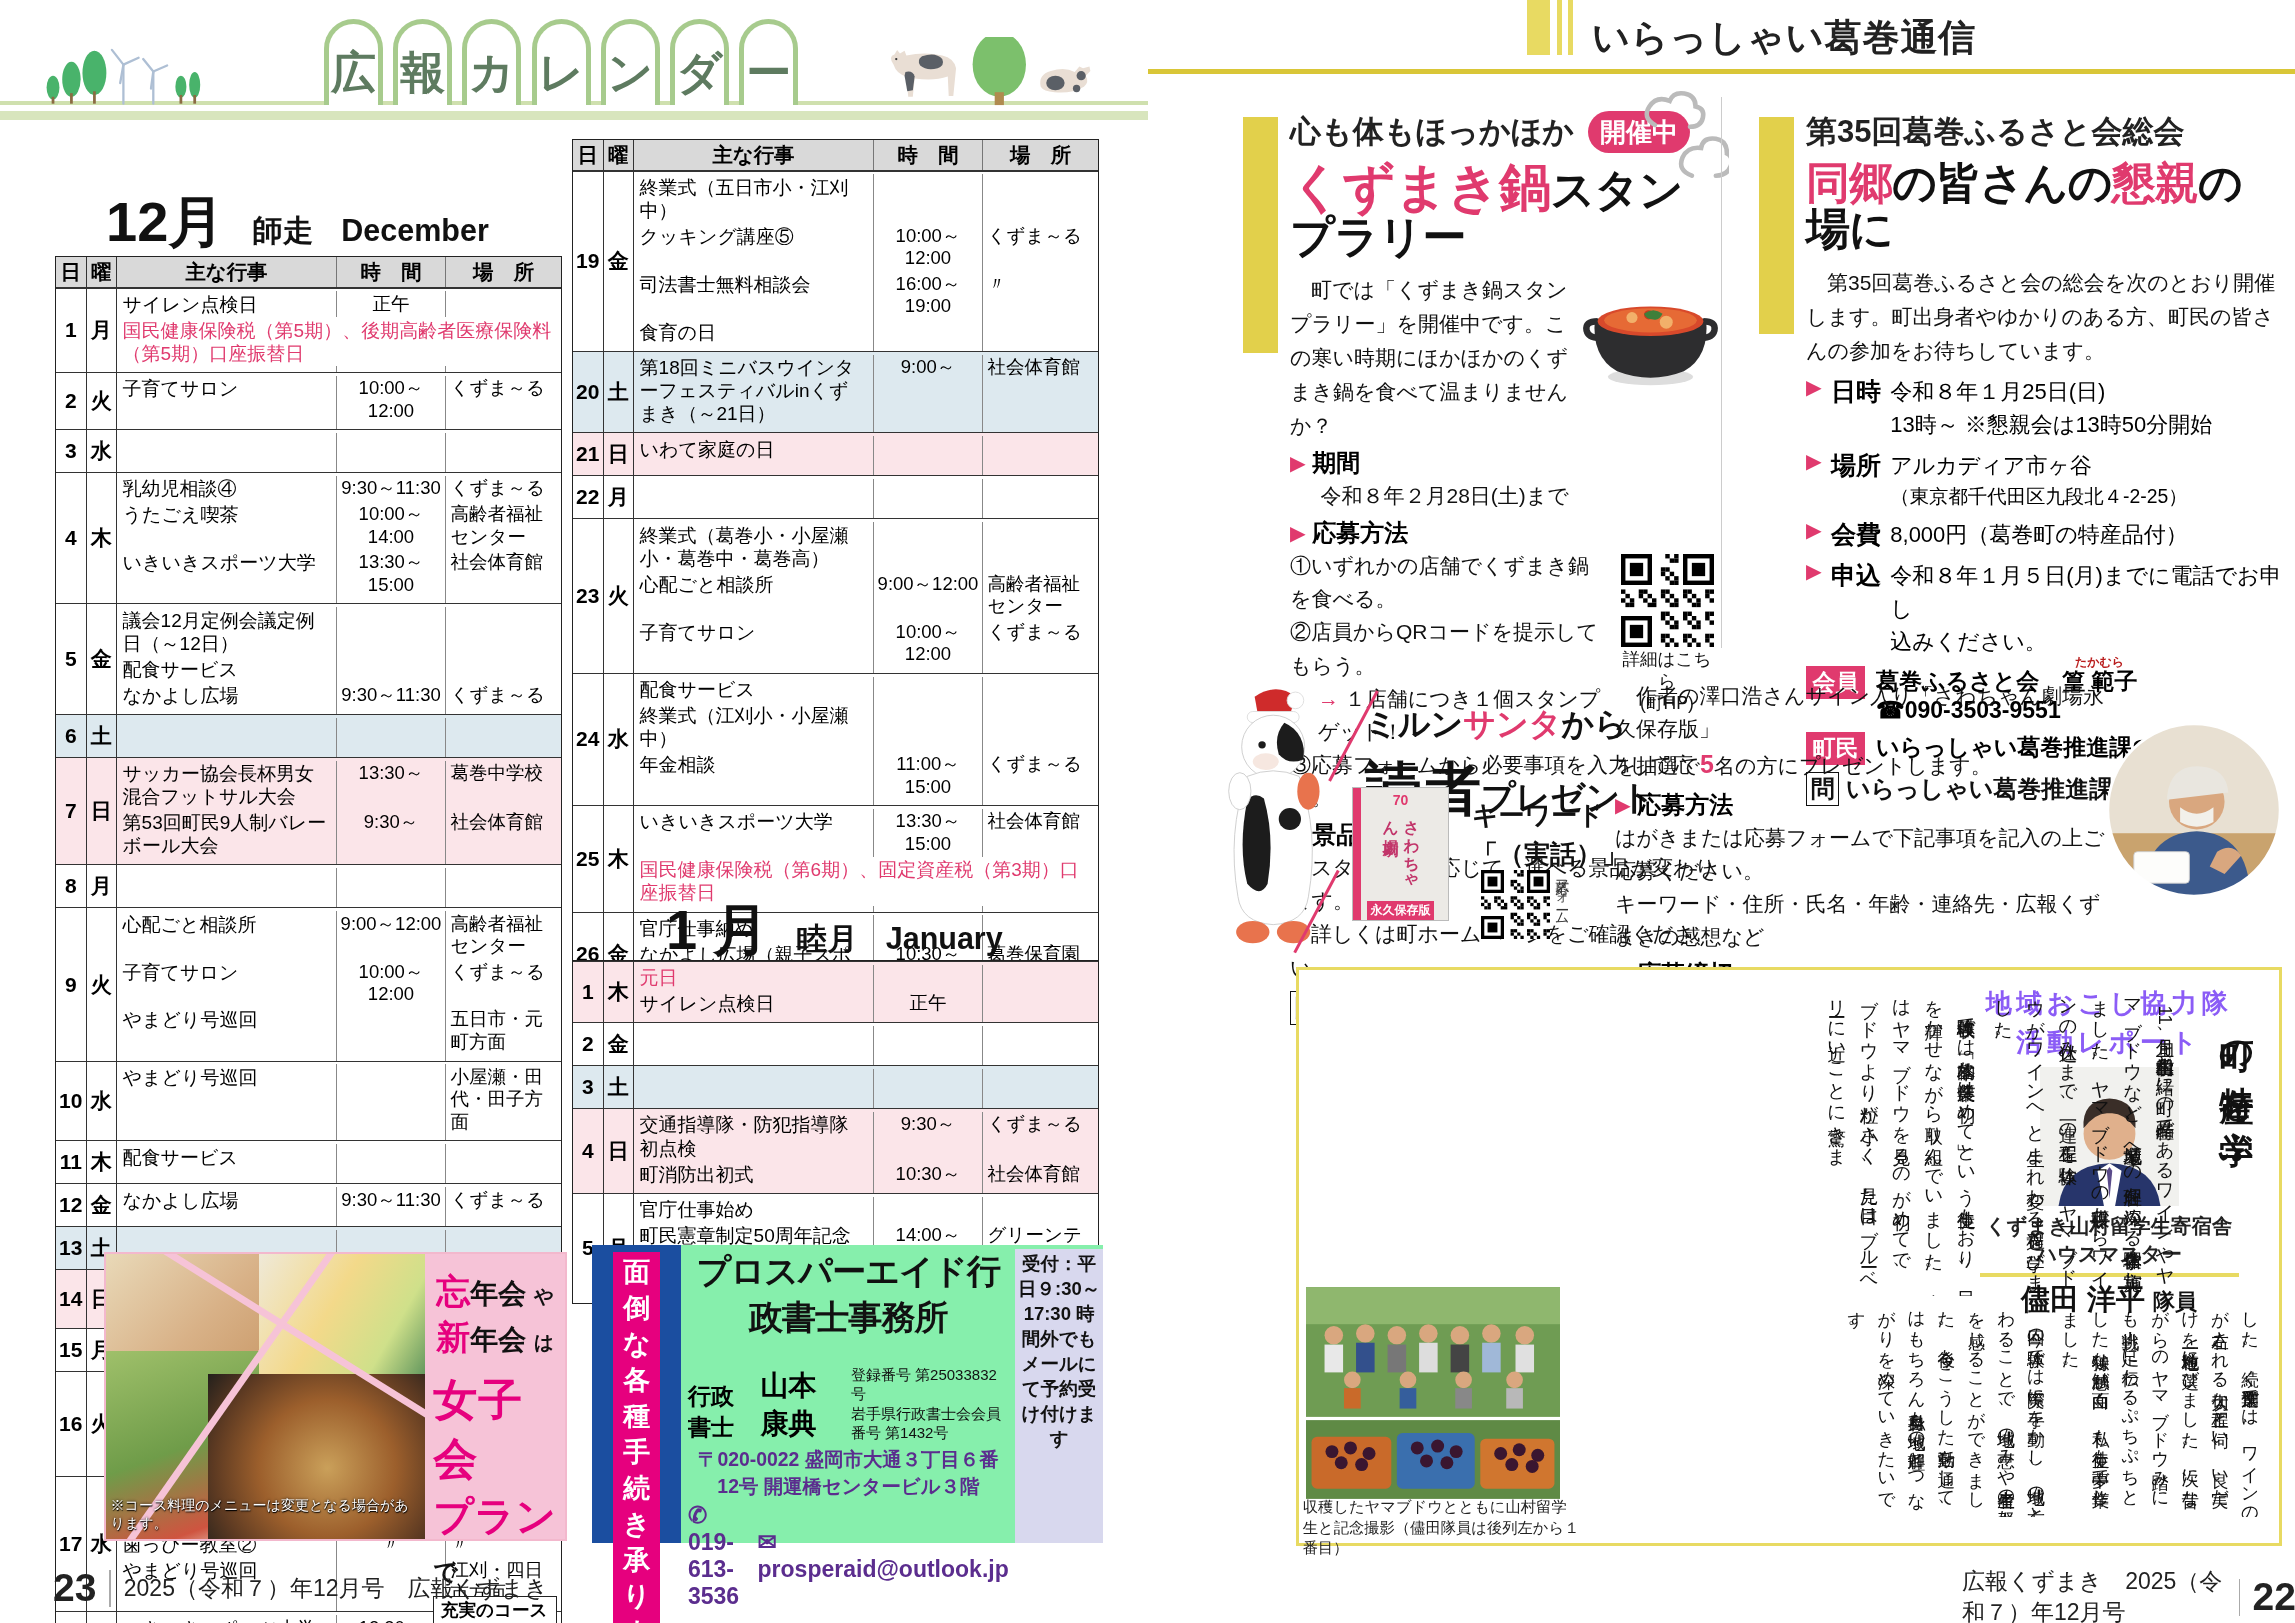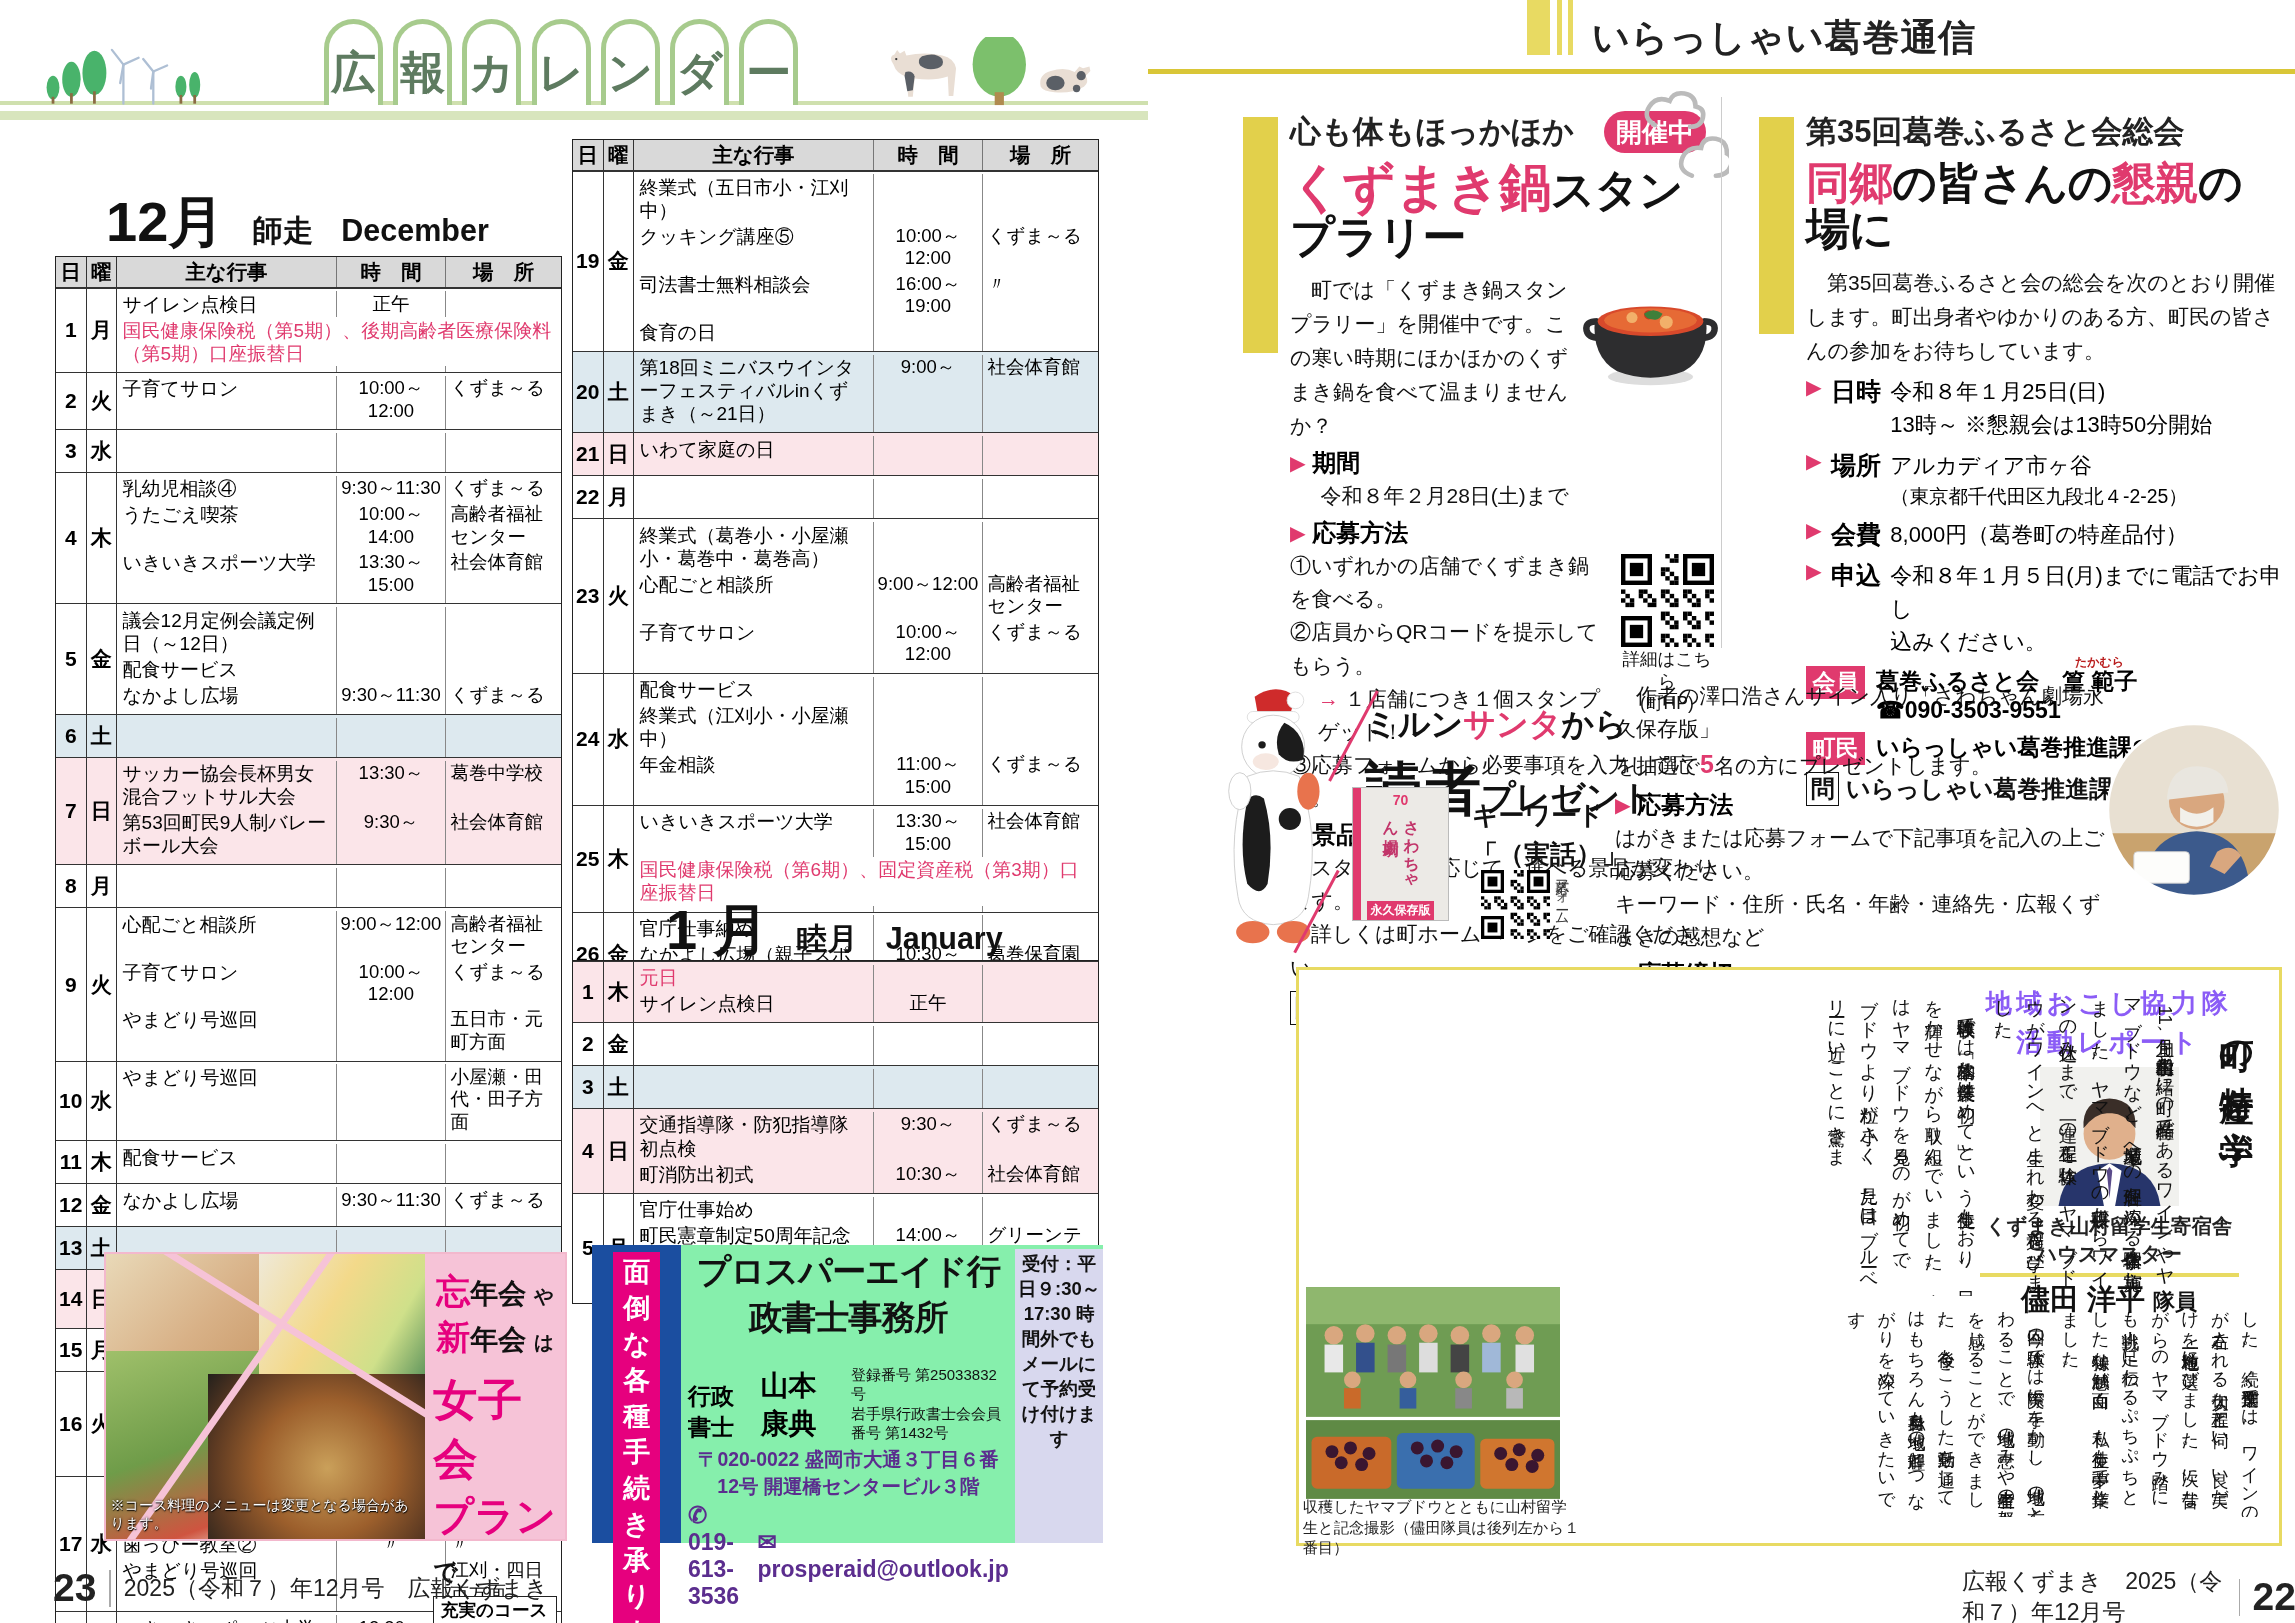--- a/index.html
+++ b/index.html
@@ -105,21 +105,21 @@
   .rp-header-bars{position:absolute;left:379px;top:0;height:55px;display:flex;gap:6.5px;}
   .bar-w{width:23px;background:var(--paleyellow);}
   .bar-t{width:5.1px;background:var(--paleyellow);}
   .rp-title{position:absolute;left:444px;top:13px;font-size:37px;font-weight:800;color:#222;letter-spacing:0.9px;}
   .rp-rule-y{position:absolute;left:0;top:69px;width:1148px;height:4.6px;background:#d9c637;}
 
   
   .art{position:absolute;}
   .ybar{position:absolute;left:0;top:5.6px;width:35px;background:var(--yellow);}
   .art-inner{margin-left:47px;}
-  .kicker{font-size:31px;font-weight:800;color:#222;display:flex;align-items:center;gap:30px;text-align:right;}
+  .kicker{font-size:31px;font-weight:800;color:#222;display:flex;align-items:center;gap:14px;text-align:right;}
   .badge{background:var(--red);color:#fff;font-size:26px;font-weight:800;border-radius:21px;padding:3.7px 12px;}
   .bigtitle{font-weight:800;margin-top:6.5px;letter-spacing:-0.9px;line-height:1.05;}
   .bigtitle .tred{color:var(--red);font-size:52px;}
   .bigtitle .tblk{color:#111;font-size:44px;}
   .body-t{font-size:21px;line-height:1.62;color:#111;}
   .sec{display:flex;align-items:center;gap:6.5px;margin-top:4.6px;}
   .tri{color:var(--red);font-size:20.4px;}
   .sec b{font-size:24px;}
   .indent{margin-left:30.5px;}
   .ln{font-size:21px;line-height:1.58;color:#111;}

